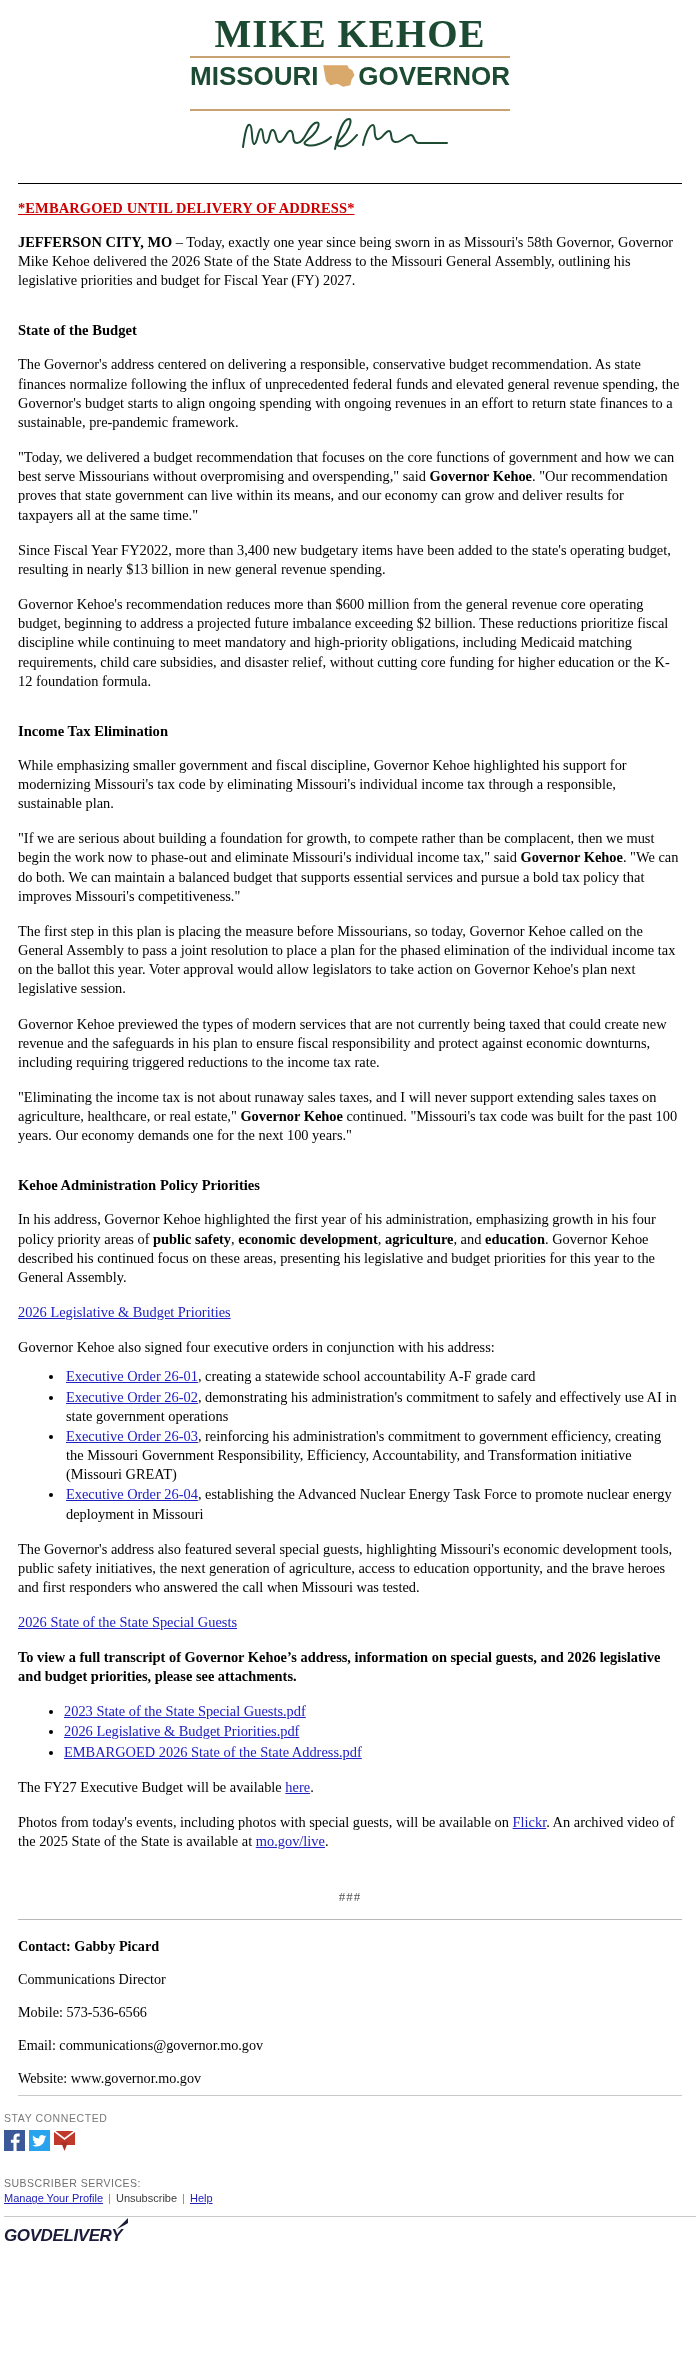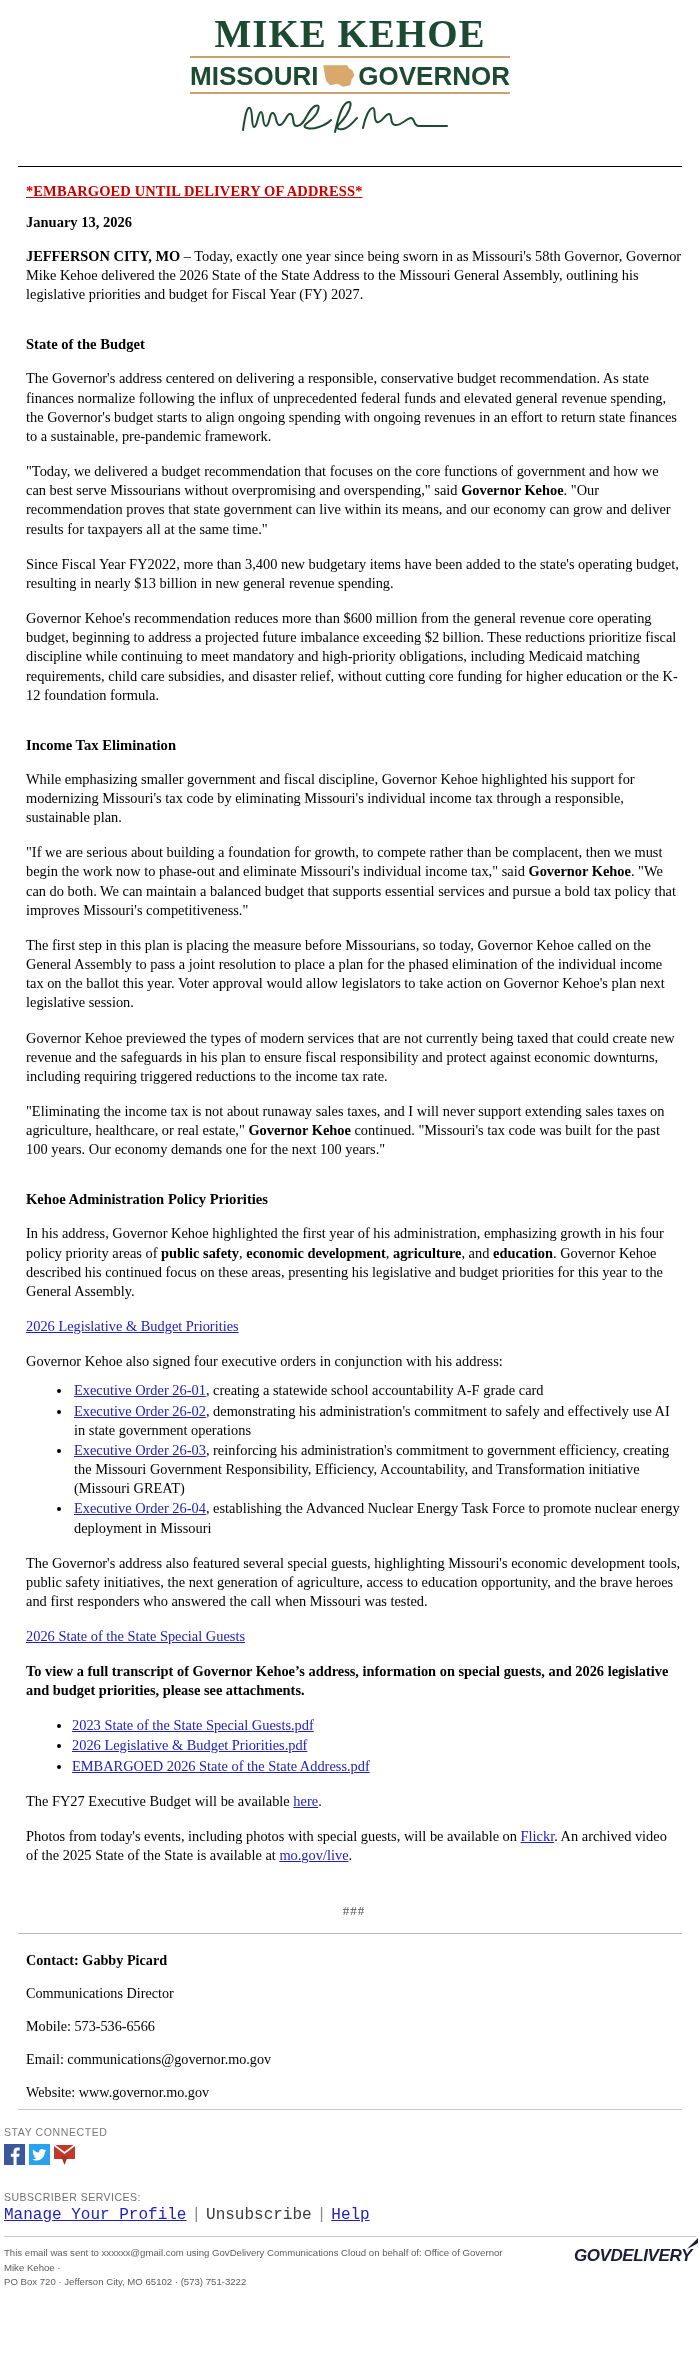--- a/index.html
+++ b/index.html
@@ -19,21 +19,21 @@
   .logo-name{
     font-family:"Liberation Serif", serif;
     font-weight:bold;
     font-size:39px;
     letter-spacing:1px;
     color:#1d4a32;
     line-height:1.0;
     margin:0 0 3px 0;
     white-space:nowrap;
   }
-  .logo-bar{position:relative;height:38px;margin:0;}
+  .logo-bar{position:relative;height:55px;margin:0;}
   .rule-top,.rule-bot{
     position:absolute;left:0;right:0;height:2px;background:#c9a273;
   }
   .rule-top{top:0;}
   .rule-bot{bottom:0;}
   .logo-sub{
     position:absolute;left:0;right:0;top:3px;
     display:flex;align-items:center;justify-content:space-between;
     font-family:"Liberation Sans", sans-serif;
     font-weight:bold;
@@ -55,21 +55,21 @@
   hr.grey{
     border:none;border-top:1px solid #b8b8b8;
     margin:14px 18px 0 18px;
   }
   hr.grey2{
     border:none;border-top:1px solid #c9c9c9;
     margin:8px 18px 0 18px;
   }
 
   
-  .body{padding:0 18px 0 26px;}
+  .body{padding:0 18px 0 18px;}
   .embargo{
     color:#cc0000;
     font-weight:bold;
     font-size:14.5px;
     text-decoration:underline;
     margin:16px 0 0 0;
     letter-spacing:0.1px;
   }
   .datum{font-weight:bold;font-size:14.5px;margin:14px 0 0 0;}
   h1.headline{
@@ -134,22 +134,22 @@
     margin:16px 0 0 0;
   }
   .social{margin:6px 0 0 0;display:flex;gap:4px;}
   .soc{width:21px;height:21px;display:block;}
   .gd-sub{
     font-family:"Liberation Sans", sans-serif;
     font-size:10.5px;color:#6f6f6f;letter-spacing:0.5px;
     margin:26px 0 0 0;
   }
   .gd-links{
-    font-family:Liberation Mono, monospace;
-    font-size:16px;color:#444;margin:3px 0 0 0;
+    font-family:Liberation Sans, sans-serif;
+    font-size:11px;color:#444;margin:3px 0 0 0;
   }
   .gd-links a{color:#2222bb;text-decoration:underline;}
   .gd-links .sep{color:#888;padding:0 5px;}
   .gd-links .plain{color:#3b3b3b;}
   .gd-bottom{
     display:flex;align-items:flex-start;justify-content:space-between;
     margin:9px 0 0 0;padding-bottom:10px;
   }
   .gd-fine{
     font-family:"Liberation Sans", sans-serif;
@@ -198,21 +198,20 @@
         </svg>
       </div>
     </div>
   </div>
 
   <hr class="black">
 
   <div class="body">
 
     <div class="embargo">*EMBARGOED UNTIL DELIVERY OF ADDRESS*</div>
-    <div class="datum">January 13, 2026</div>
 
 
     <p class="para"><b>JEFFERSON CITY, MO</b><span> – Today, exactly one year since being sworn in as Missouri's 58th Governor, Governor Mike Kehoe delivered the 2026 State of the State Address to the Missouri General Assembly, outlining his legislative priorities and budget for Fiscal Year (FY) 2027.</span></p>
 
     <h2 class="sect sect-gap">State of the Budget</h2>
     <p class="para">The Governor's address centered on delivering a responsible, conservative budget recommendation. As state finances normalize following the influx of unprecedented federal funds and elevated general revenue spending, the Governor's budget starts to align ongoing spending with ongoing revenues in an effort to return state finances to a sustainable, pre-pandemic framework.</p>
     <p class="para"><span>"Today, we delivered a budget recommendation that focuses on the core functions of government and how we can best serve Missourians without overpromising and overspending," said </span><b>Governor Kehoe</b><span>. "Our recommendation proves that state government can live within its means, and our economy can grow and deliver results for taxpayers all at the same time."</span></p>
     <p class="para">Since Fiscal Year FY2022, more than 3,400 new budgetary items have been added to the state's operating budget, resulting in nearly $13 billion in new general revenue spending.</p>
     <p class="para">Governor Kehoe's recommendation reduces more than $600 million from the general revenue core operating budget, beginning to address a projected future imbalance exceeding $2 billion. These reductions prioritize fiscal discipline while continuing to meet mandatory and high-priority obligations, including Medicaid matching requirements, child care subsidies, and disaster relief, without cutting core funding for higher education or the K-12 foundation formula.</p>
 
@@ -286,24 +285,20 @@
         <path d="M7 12 L10.5 21 L14 12 Z" fill="#a93226"></path>
       </svg>
     </div>
 
     <div class="gd-sub">SUBSCRIBER SERVICES:</div>
     <div class="gd-links"><a href="#">Manage Your Profile</a><span class="sep">|</span><span class="plain">Unsubscribe</span><span class="sep">|</span><a href="#">Help</a></div>
 
     <hr class="grey2" style="margin-left:0;margin-right:0;margin-top:12px;">
 
     <div class="gd-bottom">
-      <div class="gd-fine">
-        <div>This email was sent to xxxxxx@gmail.com using GovDelivery Communications Cloud on behalf of: Office of Governor Mike Kehoe ·</div>
-        <div>PO Box 720 · Jefferson City, MO 65102 · (573) 751-3222</div>
-      </div>
       <div class="gd-logo">
         <span style="text-transform:uppercase;">govdelivery</span>
         <svg class="swoosh" viewBox="0 0 13 13">
           <path d="M1 12 C5 8 9 4 12 1 L12 6 C9 8 5 10 1 12 Z" fill="#1b1b3a"></path>
         </svg>
       </div>
     </div>
   </div>
 
 </div>

